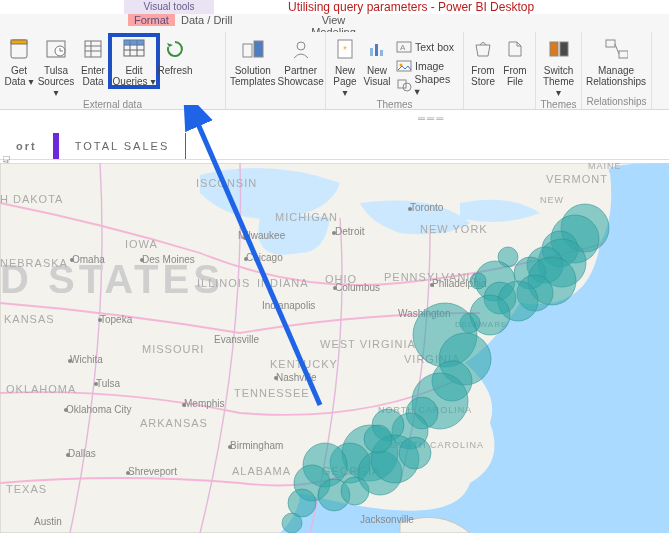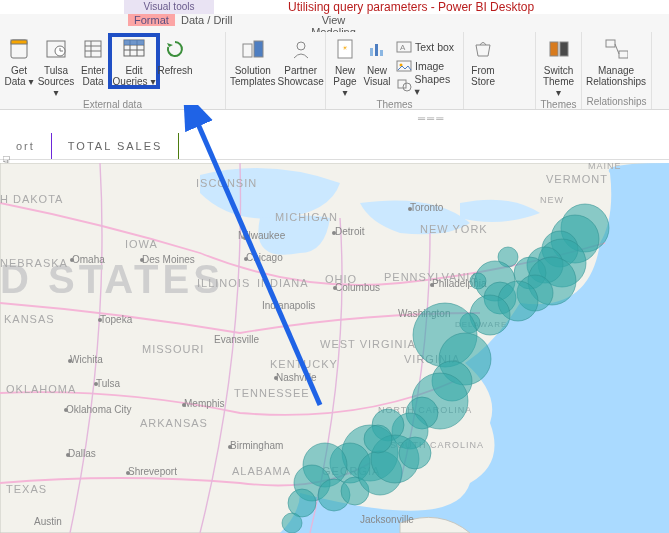--- a/index.html
+++ b/index.html
@@ -142,21 +142,21 @@
     color:#777;
     letter-spacing:2px;
   }
   .sheet-tab {
     padding:0 16px;
     height:100%;
     display:flex; align-items:center;
     cursor:pointer;
   }
   .sheet-tab.active { border-right:1px solid #4d7c0f; color:#666; }
-  .sheet-tab.first { border-right:1px solid #6d28d9; }
+  .sheet-tab.first { border-right:6px solid #6d28d9;font-weight:bold; }
   .cursor { position:absolute; left:2px; top:153px; font-size:14px; }
 
   
   .map {
     position:absolute;
     top:163px; left:0;
     width:669px; height:370px;
     background:#e8e8e8;
   }
   .land { fill:#f3f2ec; stroke:#c7c7c0; stroke-width:1; }
@@ -325,20 +325,29 @@
   <div class="group" style="width:72px;gap:26px;">
     <div class="btns">
       <div class="rb-btn narrow">
         <div class="icon">
             <svg width="22" height="22">
               <path d="M4 7 h14 l-2 11 h-10 z" fill="none" stroke="#888"></path>
               <path d="M8 7 q3 -5 6 0" fill="none" stroke="#888"></path>
             </svg>
           </div>
         <span>From Store</span>
+      </div>
+      <div class="rb-btn narrow">
+        <div class="icon">
+            <svg width="22" height="22">
+              <path d="M5 4 h8 l4 4 v10 h-12 z" fill="none" stroke="#888"></path>
+              <path d="M13 4 v4 h4" fill="none" stroke="#888"></path>
+            </svg>
+          </div>
+        <span>From File</span>
       </div>
     </div>
     <div class="group-label">Custom visuals</div>
   </div>
 
   <div class="group" style="width:46px;">
     <div class="btns">
       <div class="rb-btn">
         <div class="icon">
             <svg width="22" height="22">

